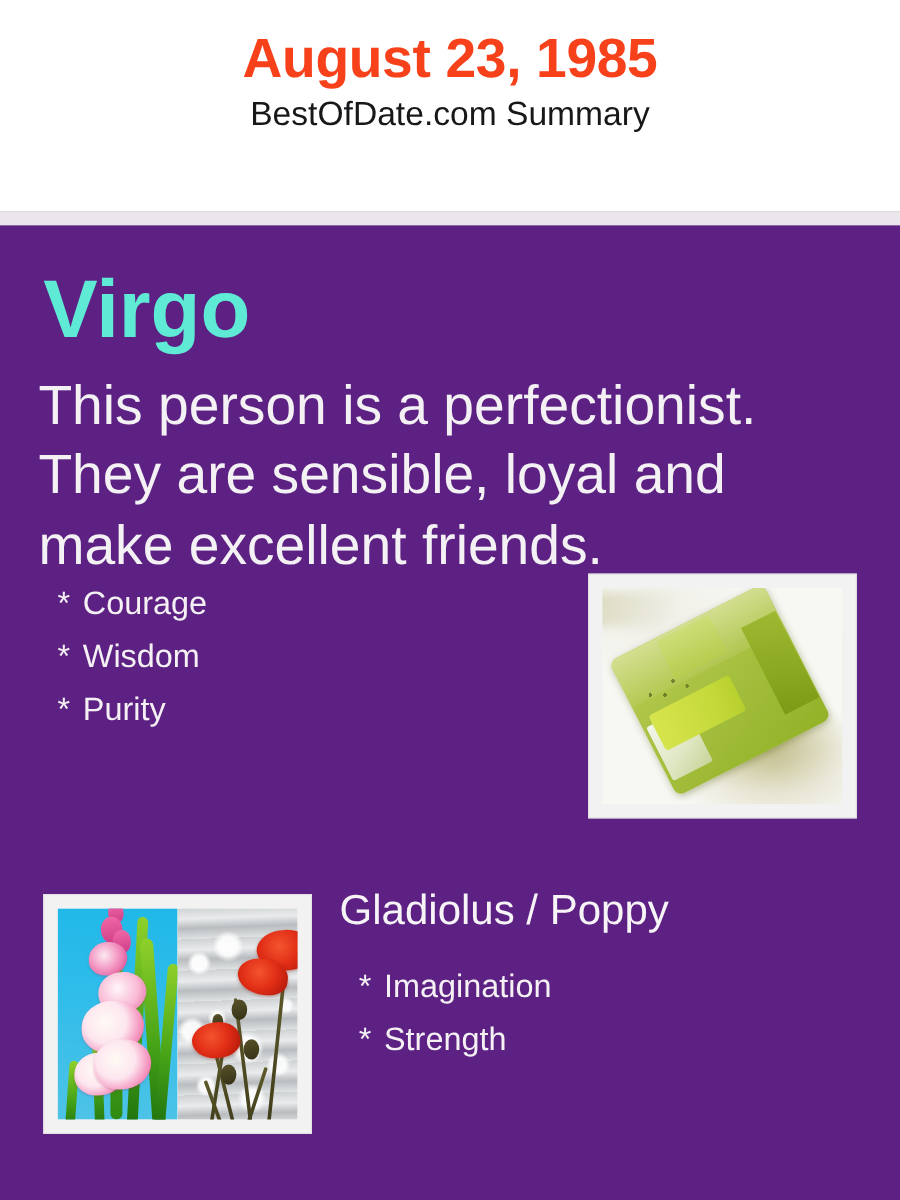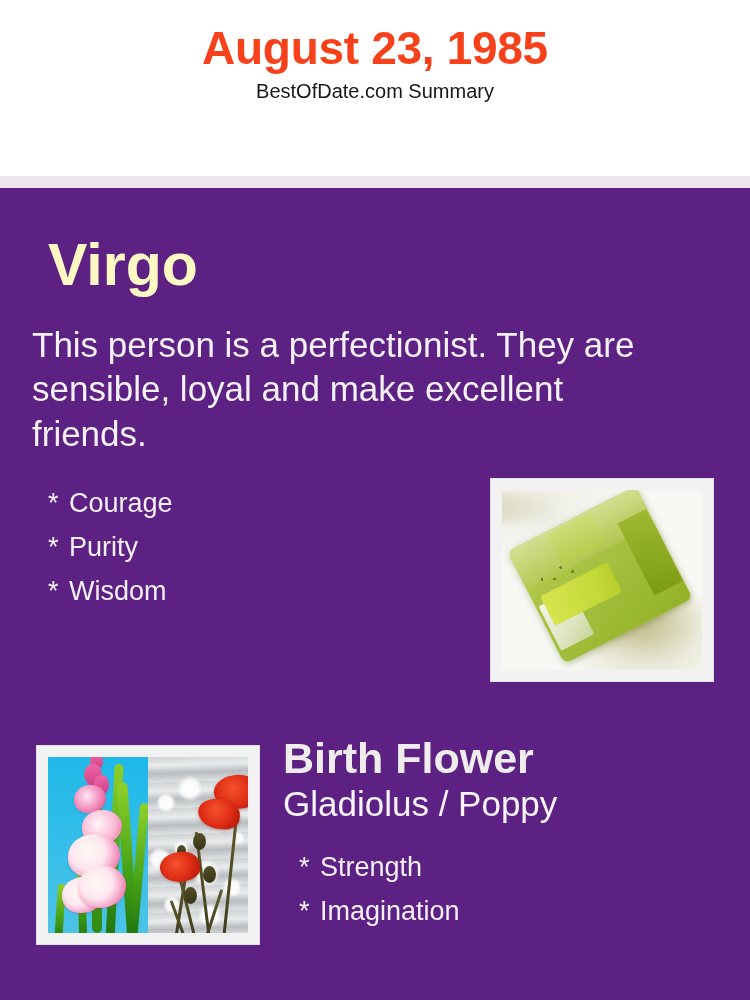--- a/index.html
+++ b/index.html
@@ -39,21 +39,21 @@
     font-size: 46px;
     font-weight: bold;
     line-height: 1.05;
     color: #F6411B;
     letter-spacing: -0.3px;
     font-family: "Liberation Sans", "DejaVu Sans", sans-serif;
   }
   .header-site {
     margin: 0;
     padding-top: 8px;
-    font-size: 20px;
+    font-size: 28px;
     font-weight: normal;
     line-height: 1.1;
     color: #16181A;
     font-family: "Liberation Sans", "DejaVu Sans", sans-serif;
   }
   .header-note {
     margin: 0;
     padding-top: 7px;
     font-size: 24px;
     font-weight: normal;
@@ -83,31 +83,31 @@
   }
 
   
   .zodiac {
     position: absolute;
     left: 32px;
     top: 32px;
     width: 660px;
   }
   .zodiac-title {
-    margin: 16px;
-    font-size: 59px;
+    margin: 4px;
+    font-size: 68px;
     font-weight: bold;
     line-height: 1.0;
-    color: #fef9c3;
+    color: #5eead4;
     font-family: "Liberation Sans", "DejaVu Sans", sans-serif;
   }
   .zodiac-desc {
     margin: 0;
     padding-top: 12px;
-    font-size: 35px;
+    font-size: 46px;
     font-weight: normal;
     line-height: 1.27;
     color: #F4F1F4;
     max-width: 610px;
     font-family: "Liberation Sans", "DejaVu Sans", sans-serif;
   }
 
   
   .sec-title {
     margin: 0;
@@ -400,24 +400,24 @@
       <h2 class="zodiac-title">Virgo</h2>
       <p class="zodiac-desc">This person is a perfectionist. They are sensible, loyal and make excellent friends.</p>
     </div>
 
     <div class="birthstone-text">
       <ul class="sec-list">
         <li>
           <span class="bullet-star">*</span><span>Courage</span>
         </li>
         <li>
-          <span class="bullet-star">*</span><span>Purity</span>
+          <span class="bullet-star">*</span><span>Wisdom</span>
         </li>
         <li>
-          <span class="bullet-star">*</span><span>Wisdom</span>
+          <span class="bullet-star">*</span><span>Purity</span>
         </li>
       </ul>
     </div>
 
     <div class="img-frame gem-frame">
       <div class="img-inner">
         <div class="gem-bg"></div>
         <div class="gem-hl"></div>
         <div class="gem-shadow"></div>
         <div class="gem-body">
@@ -461,26 +461,25 @@
           <div class="pod d3"></div>
           <div class="pod d4"></div>
           <div class="poppy p1"></div>
           <div class="poppy p2"></div>
           <div class="poppy p3"></div>
         </div>
       </div>
     </div>
 
     <div class="flower-text">
-      <h2 class="sec-title">Birth Flower</h2>
       <p class="sec-sub">Gladiolus / Poppy</p>
       <ul class="sec-list">
         <li>
-          <span class="bullet-star">*</span><span>Strength</span>
+          <span class="bullet-star">*</span><span>Imagination</span>
         </li>
         <li>
-          <span class="bullet-star">*</span><span>Imagination</span>
+          <span class="bullet-star">*</span><span>Strength</span>
         </li>
       </ul>
     </div>
 
   </div>
 </div>
 
 </body></html>

